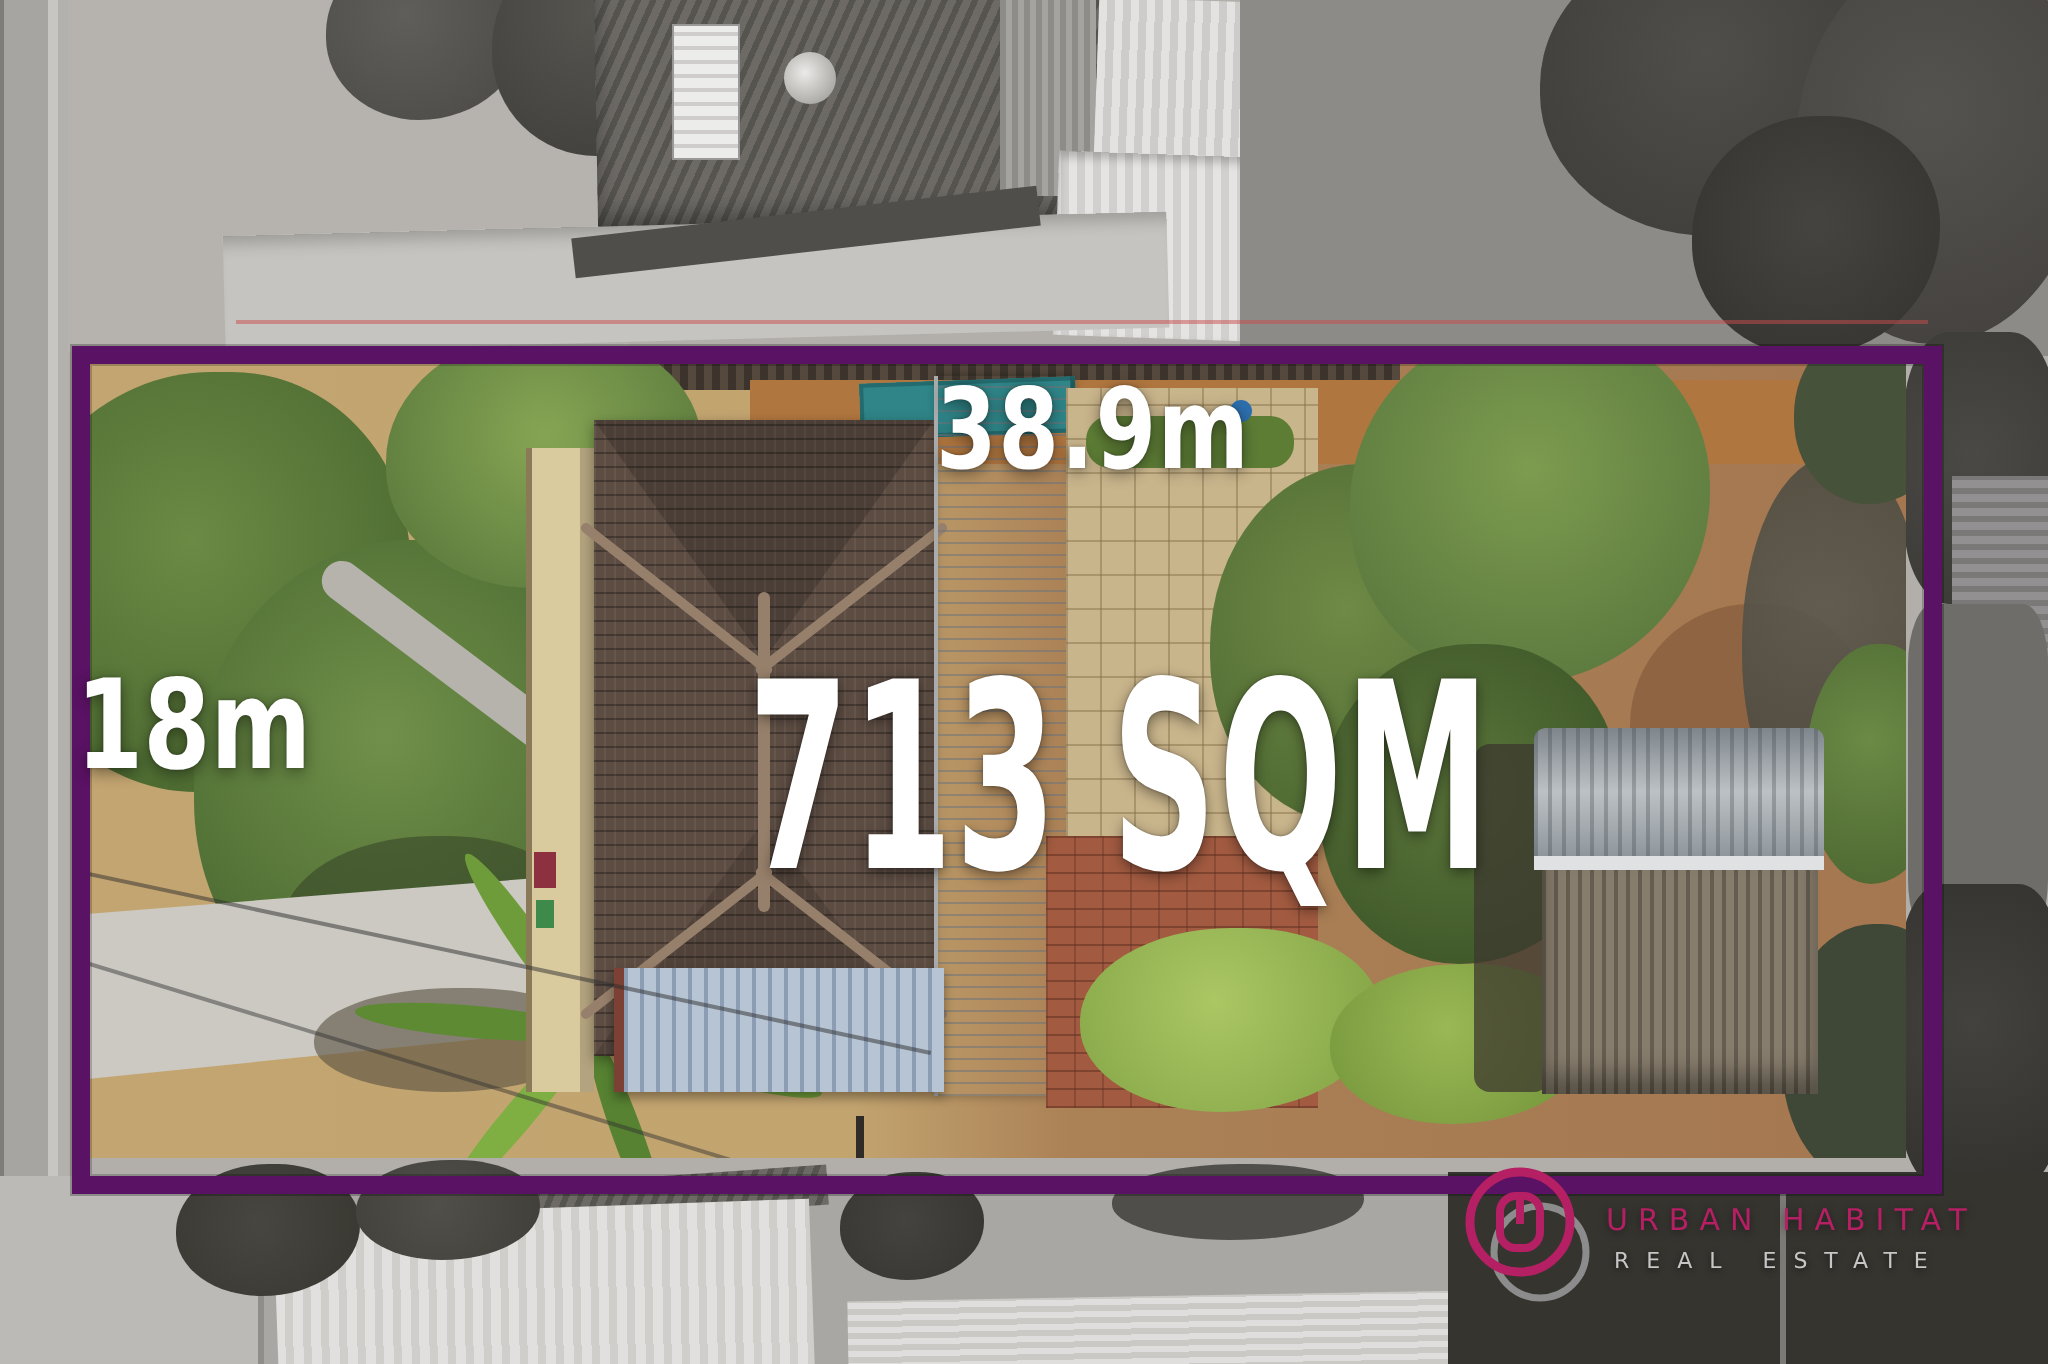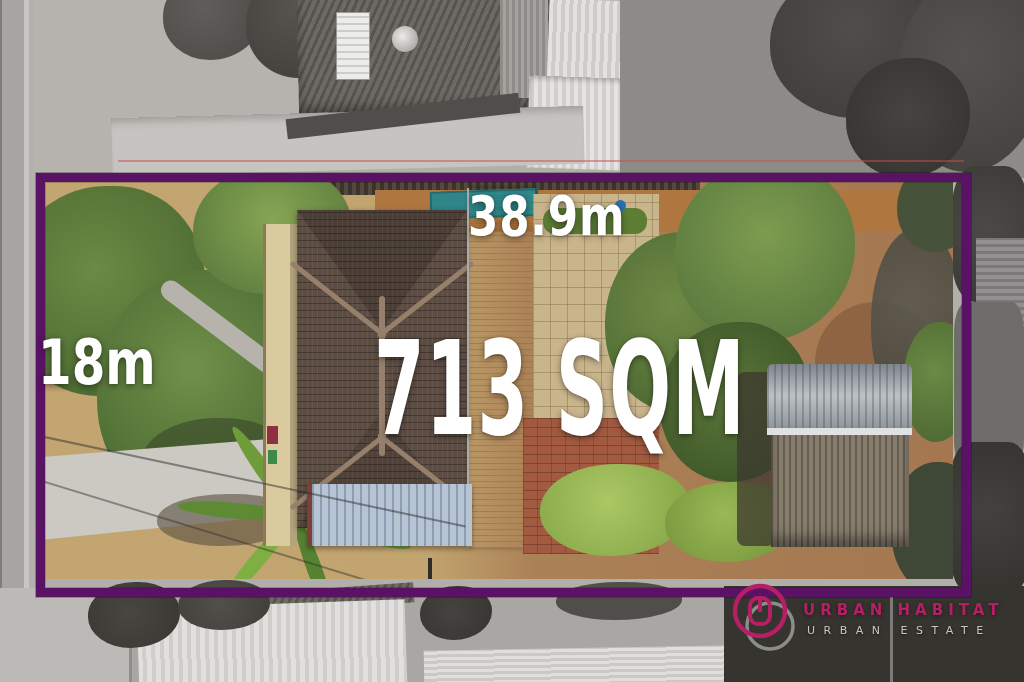--- a/index.html
+++ b/index.html
@@ -17,21 +17,21 @@
   
   #boundary{left:36px;top:173px;width:917px;height:406px;border:9px solid #5a1264;z-index:5;pointer-events:none;
             box-shadow:0 0 0 1px rgba(0,0,0,.25), inset 0 0 0 1px rgba(0,0,0,.2);}
   .dim{position:absolute;color:#fff;font-weight:bold;line-height:1;white-space:nowrap;z-index:6;
        transform-origin:left top;text-shadow:0 2px 9px rgba(0,0,0,.45),0 0 2px rgba(0,0,0,.3);}
   #label-frontage{left:468px;top:188px;font-size:56px;transform:scaleX(.78);letter-spacing:1px;}
   #label-side{left:38px;top:332px;font-size:62px;transform:scaleX(.78);}
   #label-area{left:374px;top:324px;font-size:130px;transform:scaleX(.56);letter-spacing:2px;}
   
   #logo{position:absolute;left:0;top:0;z-index:7;}
-  #brand-name{position:absolute;left:803px;top:601px;font-size:15px;font-weight:bold;letter-spacing:5px;
+  #brand-name{position:absolute;left:803px;top:601px;font-size:15px;font-weight:normal;letter-spacing:5px;
               color:#b51f63;text-shadow:0 1px 4px rgba(0,0,0,.5);white-space:nowrap;}
   #brand-sub{position:absolute;left:807px;top:624px;font-size:11px;letter-spacing:8.5px;color:#c6c6c6;
              text-shadow:0 1px 3px rgba(0,0,0,.6);white-space:nowrap;}
   
   #scene{left:45px;top:182px;width:908px;height:397px;overflow:hidden;z-index:2;
          background:linear-gradient(90deg,#c3a571 0%,#c2a46f 42%,#ab8156 54%,#a47750 100%);}
   .ridge{background:#97806b;border-radius:3px;}
 </style>
 </head>
 <body>
@@ -174,16 +174,16 @@
   <div id="label-area" class="dim">713 SQM</div>
 
   <div id="logo">
     <svg style="position:absolute;left:728px;top:582px;" width="68" height="72" viewBox="0 0 68 72">
       <circle cx="42" cy="44" r="23" fill="none" stroke="#9c9c9c" stroke-width="3.5" opacity="0.85"></circle>
       <circle cx="32" cy="29" r="25" fill="none" stroke="#b51f63" stroke-width="4.5"></circle>
       <rect x="22" y="16" width="20" height="26" rx="8" fill="none" stroke="#b51f63" stroke-width="4"></rect>
       <line x1="32" y1="16" x2="32" y2="30" stroke="#b51f63" stroke-width="4"></line>
     </svg>
     <div id="brand-name">URBAN HABITAT</div>
-    <div id="brand-sub">URBAN ESTATE</div>
+    <div id="brand-sub">REAL ESTATE</div>
   </div>
 
 </div>
 
 </body></html>

